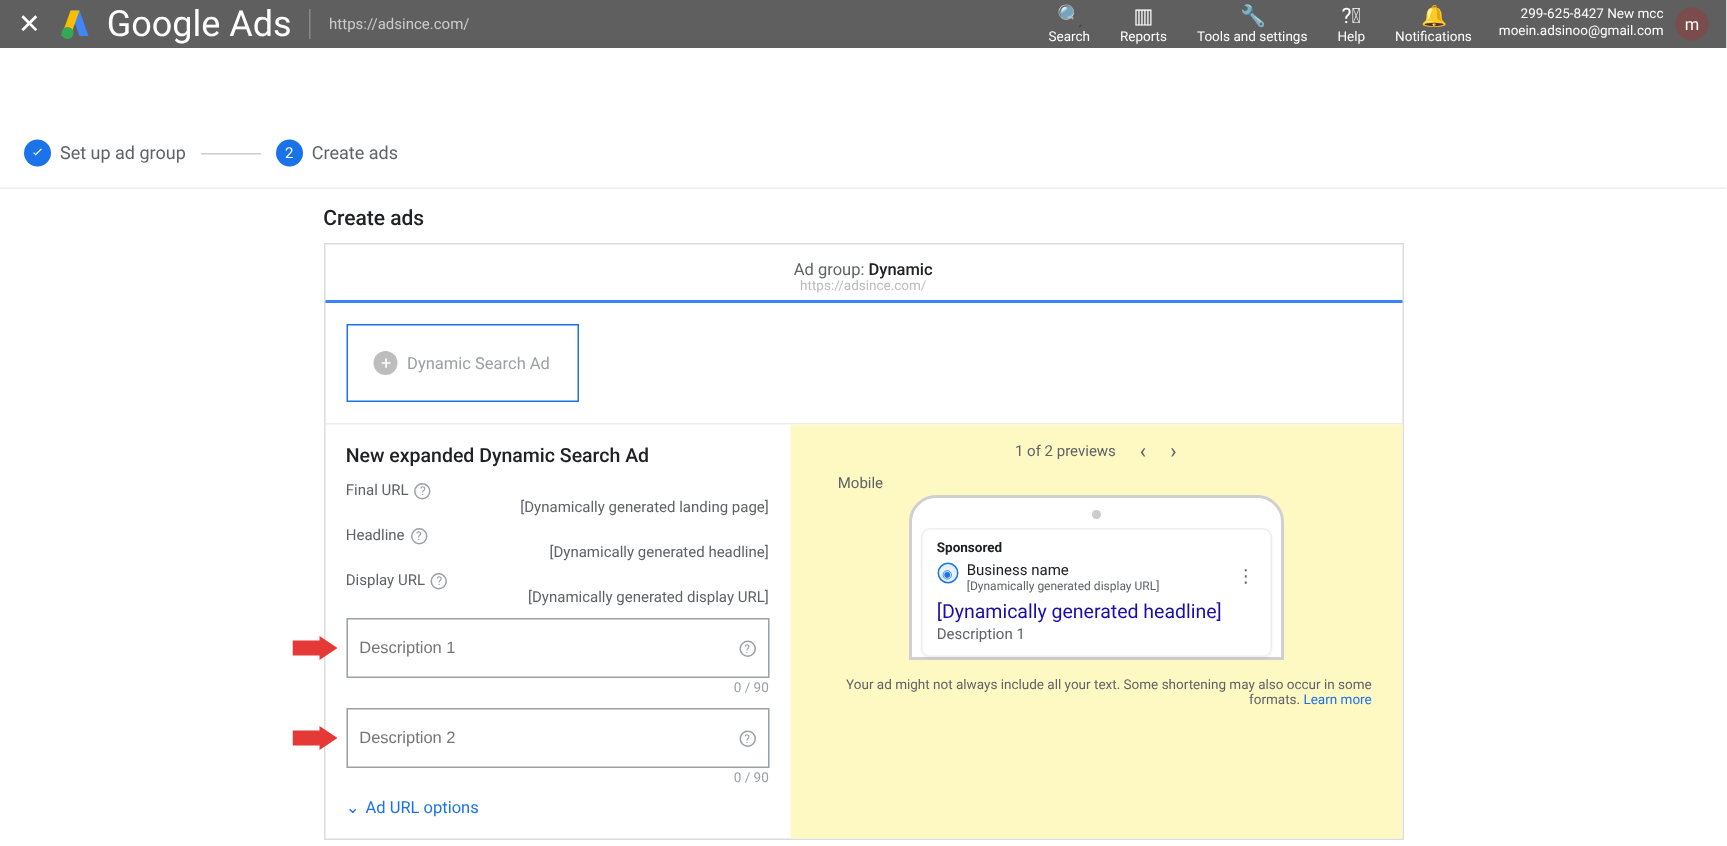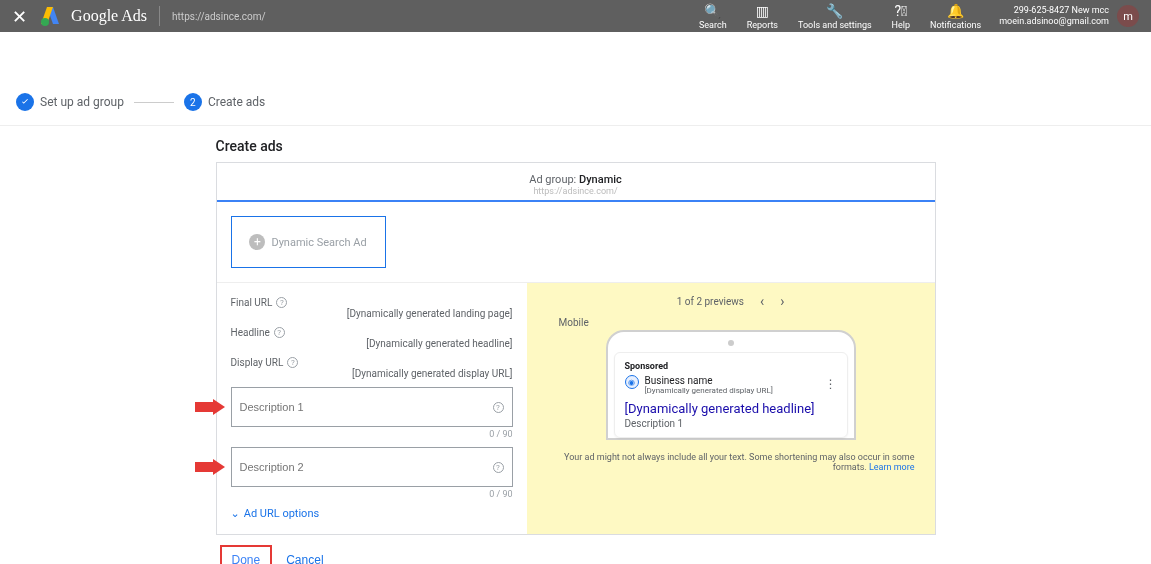--- a/index.html
+++ b/index.html
@@ -1,20 +1,20 @@
 <!DOCTYPE html>
 <html><head>
 <meta charset="utf-8">
 <style>
 * { box-sizing: border-box; margin: 0; padding: 0; }
 body { font-family: Roboto, Arial, sans-serif; font-size: 13px; color: #202124; background: #fff; width: 1151px; }
 .header { background: #5f5f5f; height: 32px; display: flex; align-items: center; padding: 0 12px; color: #fff; }
 .close-x { font-size: 18px; cursor: pointer; margin-right: 12px; }
 .logo-g { width: 24px; height: 24px; margin-right: 8px; }
-.brand { font-size: 16px; font-weight: 400; font-family: Liberation Serif, serif; }
+.brand { font-size: 24px; font-weight: 400; }
 .vline { width: 1px; height: 20px; background: #888; margin: 0 12px; }
 .url-chip { font-size: 10px; color: #ccc; }
 .spacer { flex: 1; }
 .tool { display: flex; flex-direction: column; align-items: center; font-size: 9px; margin: 0 10px; cursor: pointer; }
 .tool svg, .tool .icon-glyph { width: 16px; height: 16px; margin-bottom: 1px; fill: #fff; color:#fff; font-size:14px; line-height:16px; text-align:center;}
 .account { font-size: 9px; text-align: right; line-height: 11px; margin: 0 8px; }
 .avatar { width: 22px; height: 22px; border-radius: 50%; background: #7b4c4c; color: #fff; display: flex; align-items: center; justify-content: center; font-size: 11px; }
 .stepper { display: flex; align-items: center; padding: 14px 16px; font-size: 12px; color: #5f6368; border-bottom: 1px solid #eee; margin-top: 47px; }
 .step { display: flex; align-items: center; }
 .step-circle { width: 18px; height: 18px; border-radius: 50%; background: #1a73e8; color: #fff; display: flex; align-items: center; justify-content: center; font-size: 10px; margin-right: 6px; }
@@ -132,20 +132,21 @@
 
     <div class="card-ad-type">
       <div class="dsa-box">
         <span class="plus-circle">+</span>
         <span>Dynamic Search Ad</span>
       </div>
     </div>
 
     <div class="editor">
       <div class="editor-left">
+        <div class="section-title">New expanded Dynamic Search Ad</div>
 
         <div class="field-label">
             <span>Final URL</span>
             <span class="help-ic">?</span>
           </div>
         <div class="field-value">[Dynamically generated landing page]</div>
 
         <div class="field-label">
             <span>Headline</span>
             <span class="help-ic">?</span>

